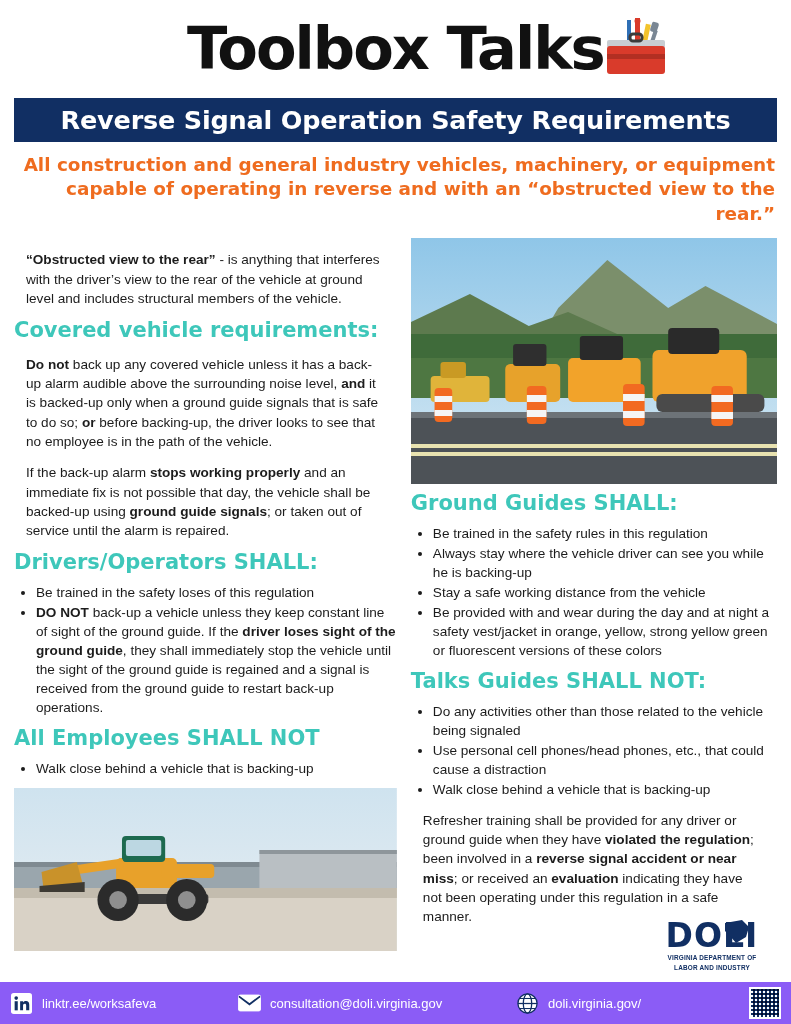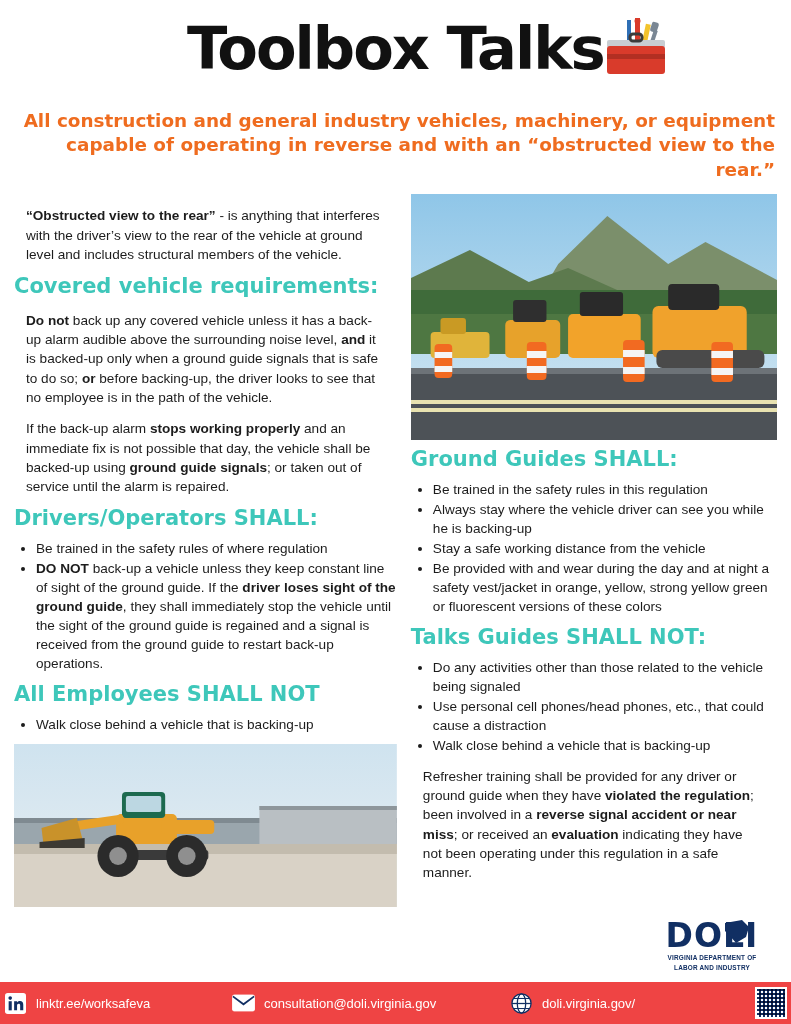--- a/index.html
+++ b/index.html
@@ -117,24 +117,24 @@
   }
   .photo-road { height: 246px; margin-bottom: 8px; }
   .photo-loader { height: 163px; margin-top: 6px; }
 
   
   .footer {
     position: absolute;
     left: 0; bottom: 0;
     width: 791px;
     height: 42px;
-    background: #ef4444;
+    background: #8b5cf6;
     display: flex;
     align-items: center;
-    padding: 0 4px;
+    padding: 0 10px;
     gap: 10px;
   }
   .footer-item {
     display: flex;
     align-items: center;
     gap: 9px;
     color: #ffffff;
     font-size: 13px;
   }
   .fi-1 { width: 218px; }
@@ -200,20 +200,23 @@
       <rect x="39" y="6" width="5" height="18" fill="#f3c32c" transform="rotate(12 41 15)"></rect>
       <rect x="46" y="4" width="7" height="10" rx="2" fill="#7a8794" transform="rotate(18 49 9)"></rect>
       <rect x="47" y="12" width="4" height="12" fill="#7a8794" transform="rotate(18 49 18)"></rect>
       <rect x="2" y="22" width="58" height="8" rx="2" fill="#c8cdd2"></rect>
       <rect x="2" y="28" width="58" height="28" rx="3" fill="#d93b2b"></rect>
       <rect x="2" y="36" width="58" height="5" fill="#b22f22"></rect>
       <rect x="25" y="16" width="12" height="7" rx="3" fill="none" stroke="#3b3b3b" stroke-width="3"></rect>
     </svg>
   </div>
 
+  <div class="titlebar">
+    <div class="titlebar-text">Reverse Signal Operation Safety Requirements</div>
+  </div>
 
   <div class="subtitle">
     <div>All construction and general industry vehicles, machinery, or equipment</div>
     <div>capable of operating in reverse and with an “obstructed view to the rear.”</div>
   </div>
 
   <div class="body-cols">
 
     <div class="col-left">
 
@@ -226,21 +229,21 @@
       <p class="para">
         <b>Do not</b><span> back up any  covered vehicle unless it has a back-up alarm audible above the surrounding noise level, </span><b>and</b><span> it is backed-up only when a ground guide signals that is safe to do so; </span><b>or</b><span> before backing-up, the driver looks to see that no employee is in the path of the vehicle.</span>
       </p>
 
       <p class="para">
         <span>If the back-up alarm </span><b>stops working properly</b><span> and an immediate fix is not possible that day, the vehicle shall be backed-up using </span><b>ground guide signals</b><span>; or taken out of service until the alarm is repaired.</span>
       </p>
 
       <h2 class="section">Drivers/Operators SHALL:</h2>
       <ul class="bullets">
-        <li>Be trained in the safety rules of where regulation</li>
+        <li>Be trained in the safety loses of this regulation</li>
         <li><b>DO NOT</b> back-up a vehicle unless they keep constant line of sight of the ground guide. If the <b>driver loses sight of the ground guide</b>, they shall immediately stop the vehicle until the sight of the ground guide is regained and a signal is received from the ground guide to restart back-up operations.</li>
       </ul>
 
       <h2 class="section">All Employees SHALL NOT</h2>
       <ul class="bullets">
         <li>Walk close behind a vehicle that is backing-up</li>
       </ul>
 
       <div class="photo photo-loader">
         <svg viewBox="0 0 390 163" width="100%" height="100%" preserveAspectRatio="none">

